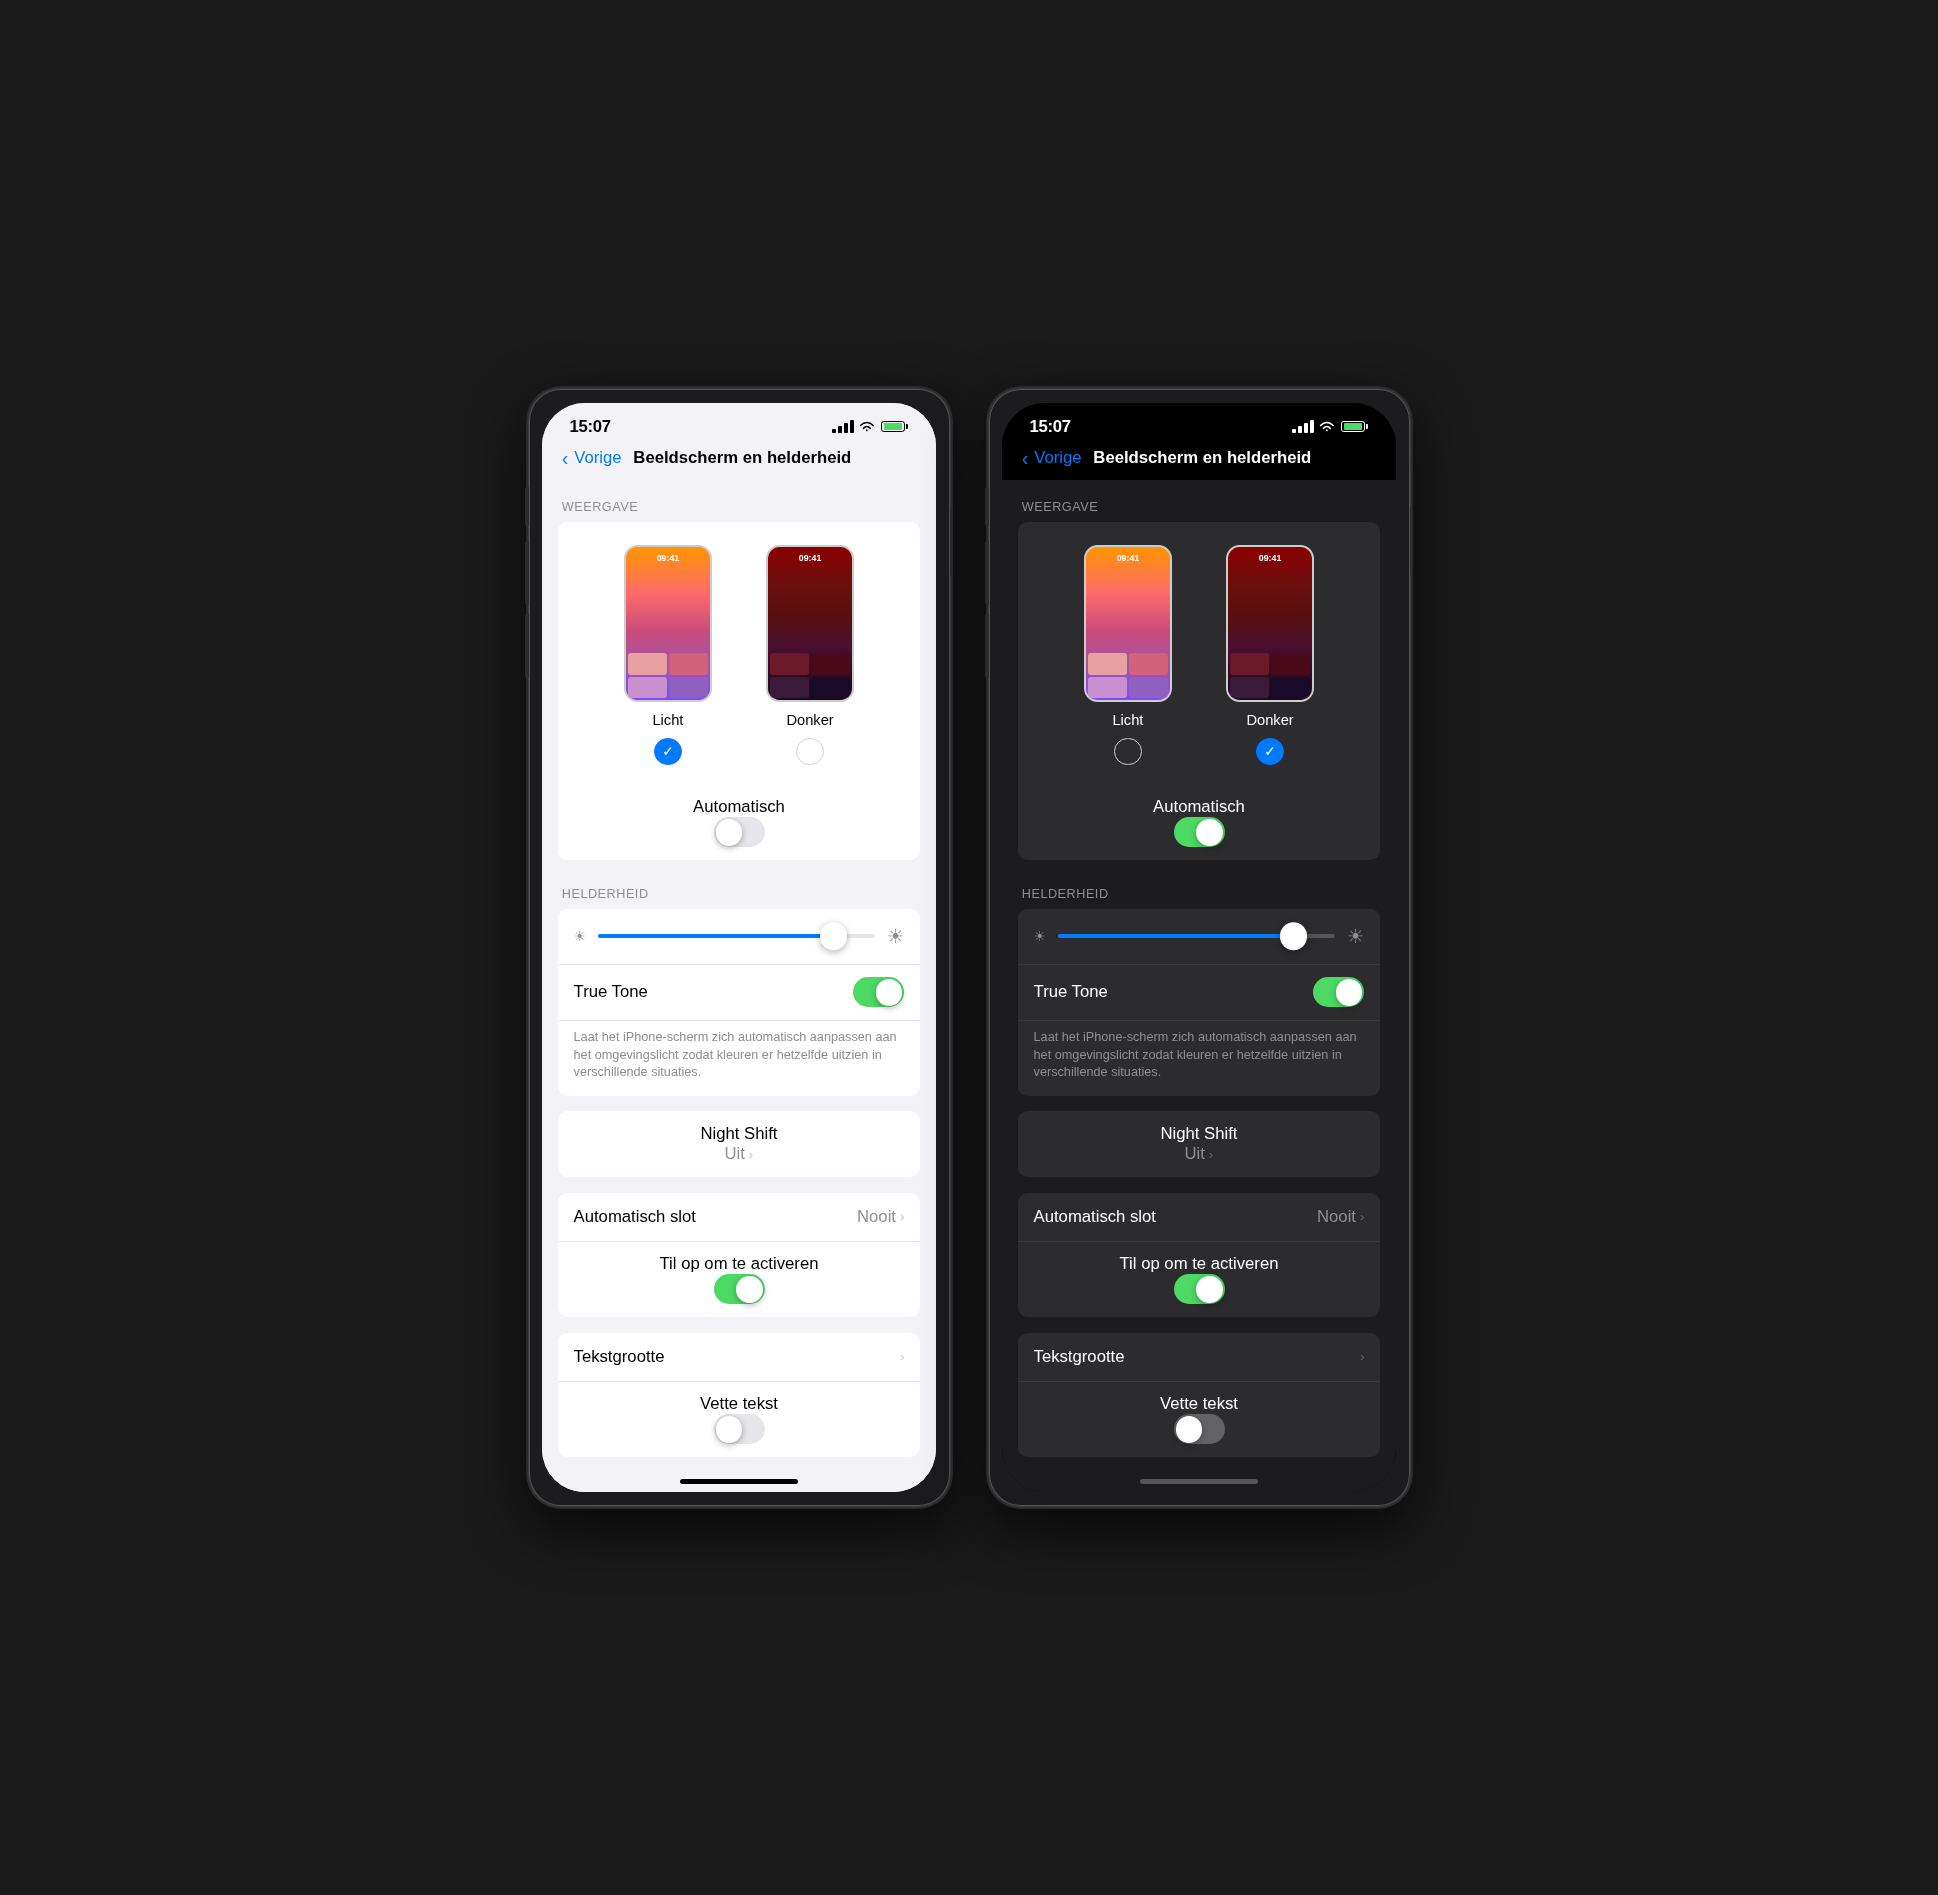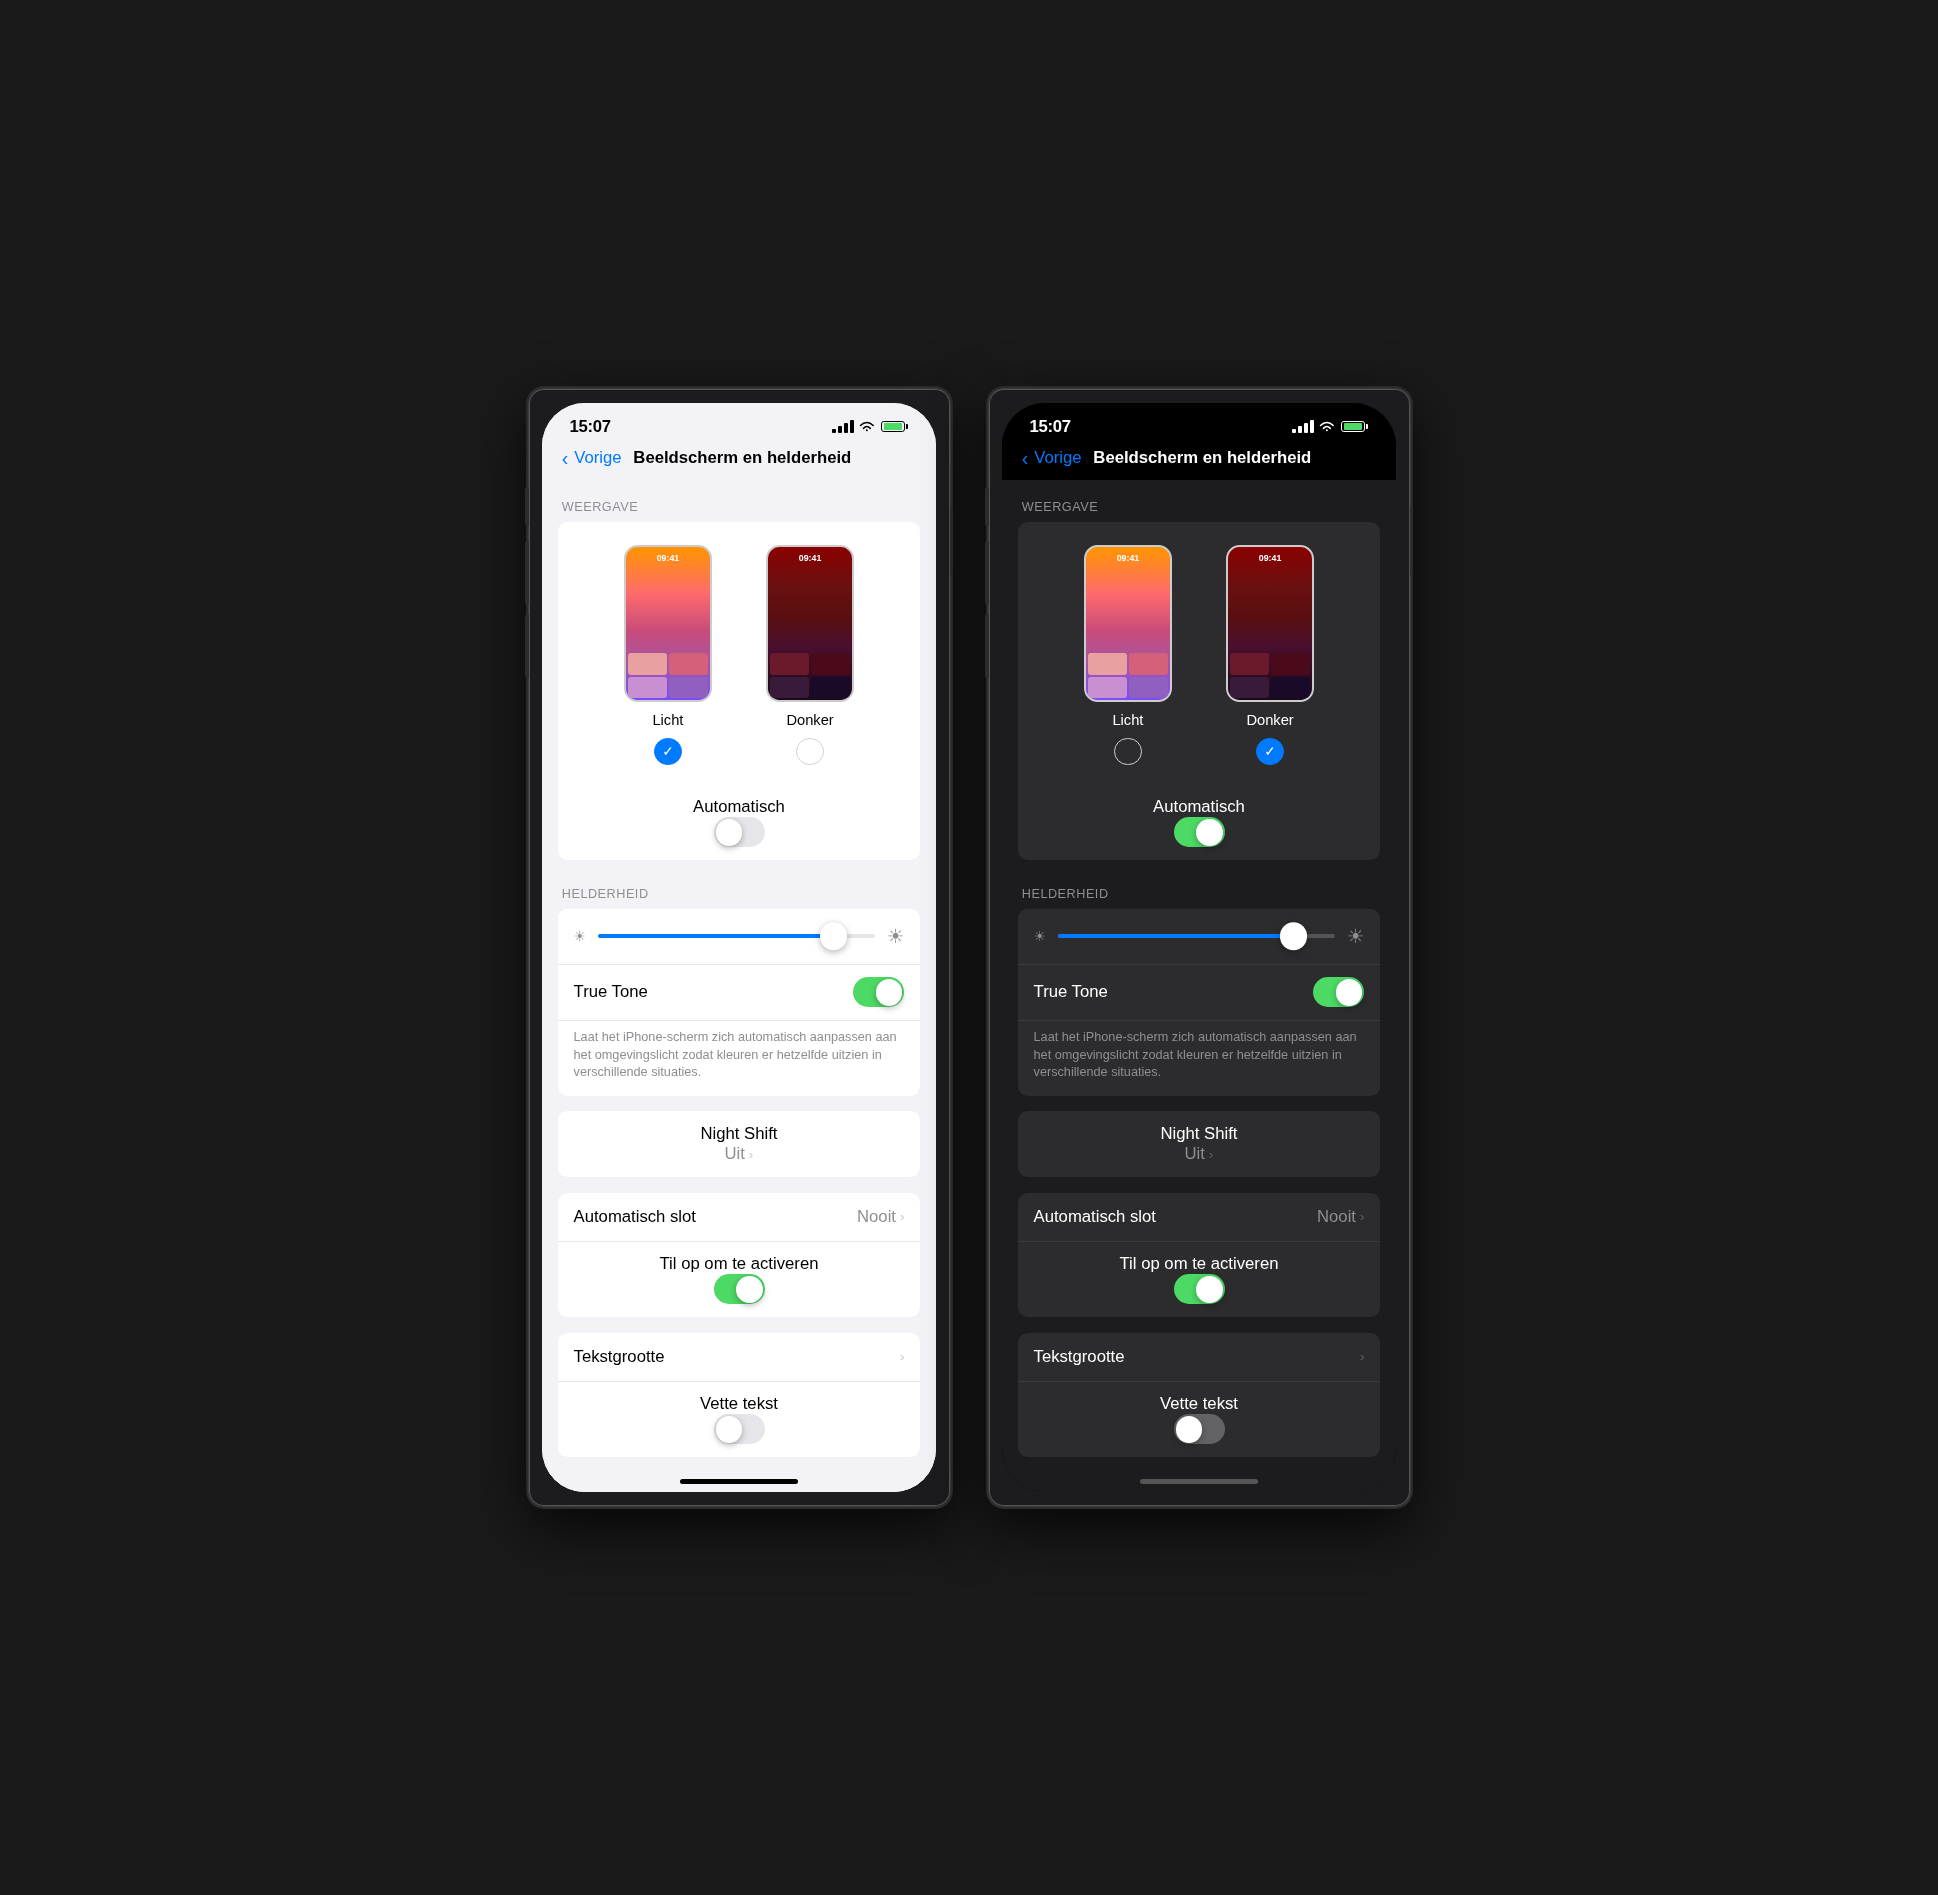--- a/index.html
+++ b/index.html
@@ -10,21 +10,21 @@
       align-items: center;
       min-height: 100vh;
       font-family: -apple-system, 'SF Pro Display', 'Helvetica Neue', Arial, sans-serif;
       gap: 39px;
       padding: 39px 19.6px;
     }
 
     .phone-container {
       width: 421px;
       background: #1c1c1e;
-      border-radius: 15px;
+      border-radius: 32px;
       padding: 13.7px;
       box-shadow:
         0 0 0 1px #3a3a3c,
         0 0 0 2.9px #2c2c2e,
         0 19.6px 59px rgba(0,0,0,0.8),
         inset 0 0 0 1px #555;
       position: relative;
     }
 
     .phone-screen {

